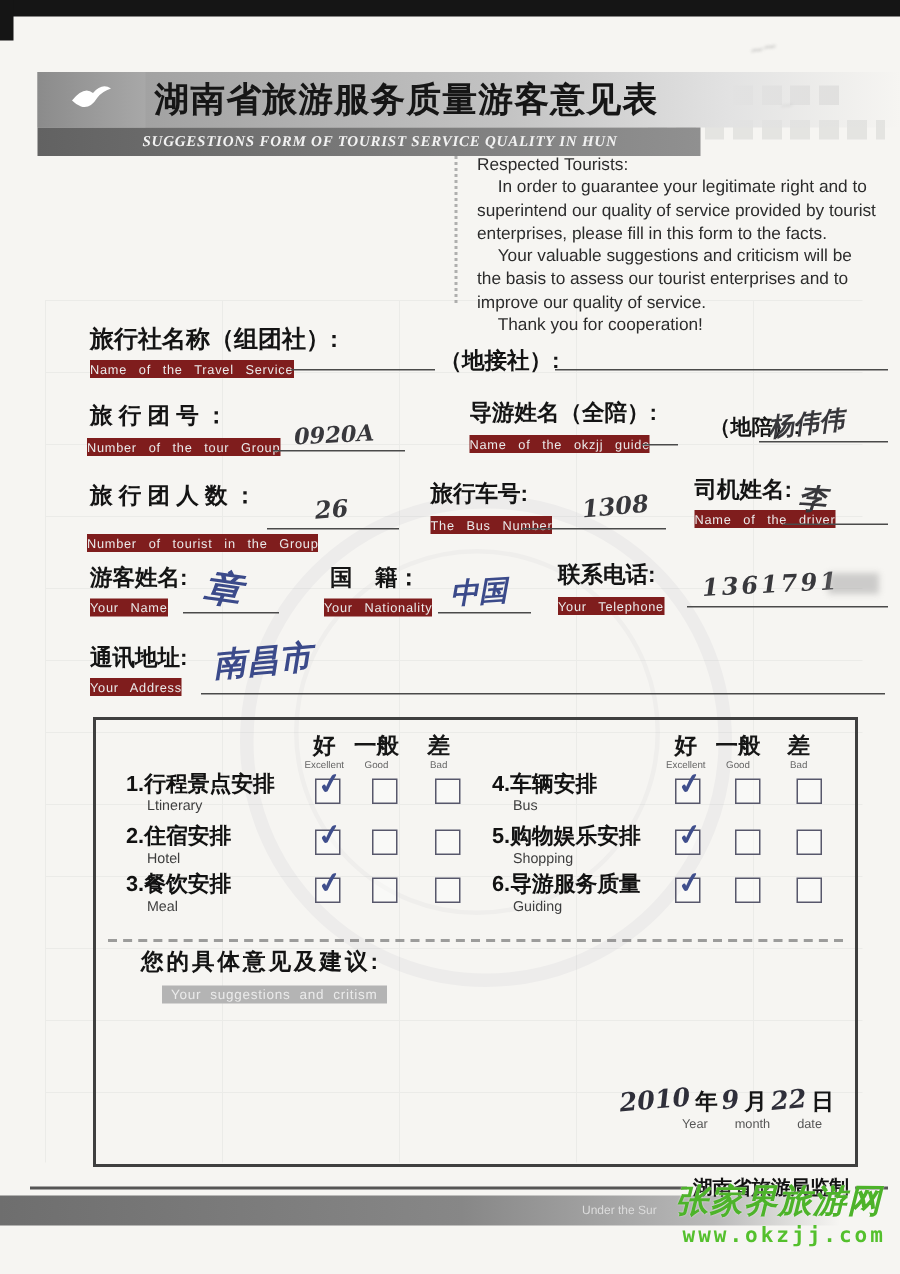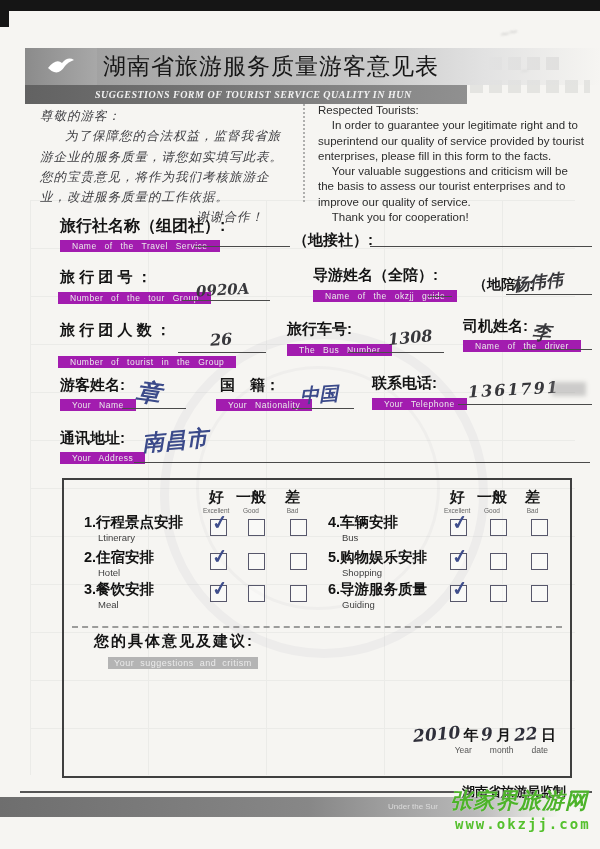--- a/index.html
+++ b/index.html
@@ -18,39 +18,39 @@
   .ghost-chip{position:absolute;opacity:.35;height:13px;
       background:repeating-linear-gradient(90deg,#b9b9b9 0 13px,transparent 13px 19px);filter:blur(.4px);}
   .ghost-script{position:absolute;color:#8a8a8a;opacity:.5;filter:blur(1px);
       font-style:italic;font-size:15px;transform:rotate(-14deg);}
   
   .header{position:absolute;left:25px;top:48px;width:575px;}
   .header-main{display:flex;align-items:center;height:37px;
       background:linear-gradient(90deg,#989898,#c4c4c4 55%,#e2e2e2 80%,rgba(230,230,230,0));}
   .logo-box{width:72px;height:37px;flex:0 0 72px;display:flex;align-items:center;justify-content:center;
       background:linear-gradient(90deg,#8b8b8b,#a8a8a8);}
-  .title{font-size:23px;font-weight:normal;color:#161616;letter-spacing:1px;margin-left:6px;white-space:nowrap;}
+  .title{font-size:23px;font-weight:bold;color:#161616;letter-spacing:1px;margin-left:6px;white-space:nowrap;}
   .header-sub{width:372px;height:19px;background:linear-gradient(90deg,#626262,#909090);
       color:#f2f2f2;font-family:"Liberation Serif",serif;font-weight:bold;font-style:italic;
       font-size:10px;letter-spacing:.5px;line-height:19px;padding-left:70px;white-space:nowrap;}
   
   .intro-cn{position:absolute;left:40px;top:106px;width:250px;font-size:12.5px;line-height:1.62;
       color:#3e3e42;font-style:italic;letter-spacing:1px;font-family:"DejaVu Serif",serif;}
   .intro-cn .sal{margin:0;}
   .intro-cn .body{margin:0;text-indent:2em;}
   .intro-cn .close{margin:0;text-align:right;padding-right:26px;}
   .intro-divider{position:absolute;left:303px;top:104px;height:98px;border-left:2px dotted #8a8a8a;opacity:.65;}
   .intro-en{position:absolute;left:318px;top:103px;width:268px;font-size:11.5px;line-height:1.33;color:#2c2c2c;}
   .intro-en p{margin:0;}
   .intro-en .ind{text-indent:1.2em;}
   
   .flabel{position:absolute;font-weight:bold;color:#141414;font-size:15px;white-space:nowrap;}
   .flabel.small{font-size:14px;}
-  .chip{position:absolute;background:#a21caf;color:#ebebeb;font-size:8.5px;letter-spacing:.5px;
-      word-spacing:5px;padding:1px 12px;white-space:nowrap;}
+  .chip{position:absolute;background:#7f1d1d;color:#ebebeb;font-size:8.5px;letter-spacing:.5px;
+      word-spacing:5px;padding:1px 0;white-space:nowrap;}
   .blank{position:absolute;border-bottom:1.6px solid #4a4a4a;height:0;}
   .hand{position:absolute;font-family:"DejaVu Serif",serif;font-style:italic;font-weight:bold;white-space:nowrap;}
   .ink-blue{color:#3b4a8a;}
   .ink-dark{color:#38383c;}
   .smudge{position:absolute;background:#9a9a9a;opacity:.45;filter:blur(2px);}
   
   .rate-box{position:absolute;left:62px;top:478px;width:506px;height:296px;border:2px solid #3f3f3f;}
   .rb-abs{position:absolute;}
   .rh-cn{font-weight:bold;font-size:15px;color:#161616;}
   .rh-en{font-size:6.5px;color:#666;}
@@ -104,25 +104,20 @@
           <svg width="30" height="22" viewBox="0 0 30 22">
               <path d="M2 14 Q10 4 16 9 Q22 2 28 6 Q22 8 19 12 Q14 20 8 18 Q5 17 2 14 Z" fill="#ffffff"></path>
             </svg>
         </span>
       </div>
       <div class="title">湖南省旅游服务质量游客意见表</div>
     </div>
     <div class="header-sub">SUGGESTIONS FORM OF TOURIST SERVICE QUALITY IN HUN</div>
   </div>
 
-  <div class="intro-cn">
-    <p class="sal">尊敬的游客：</p>
-    <p class="body">为了保障您的合法权益，监督我省旅游企业的服务质量，请您如实填写此表。您的宝贵意见，将作为我们考核旅游企业，改进服务质量的工作依据。</p>
-    <p class="close">谢谢合作！</p>
-  </div>
   <div class="intro-divider"></div>
   <div class="intro-en">
     <p>Respected Tourists:</p>
     <p class="ind">In order to guarantee your legitimate right and to superintend our quality of service provided by tourist enterprises, please fill in this form to the facts.</p>
     <p class="ind">Your valuable suggestions and criticism will be the basis to assess our tourist enterprises and to improve our quality of service.</p>
     <p class="ind">Thank you for cooperation!</p>
   </div>
 
   <div class="flabel" style="left:60px;top:216px;font-size:16px;">旅行社名称（组团社）:</div>
   <div class="chip" style="left:60px;top:240px;">Name of the Travel Service</div>

